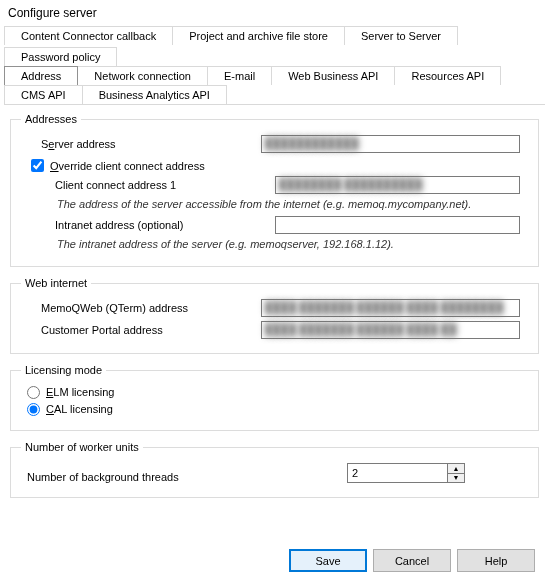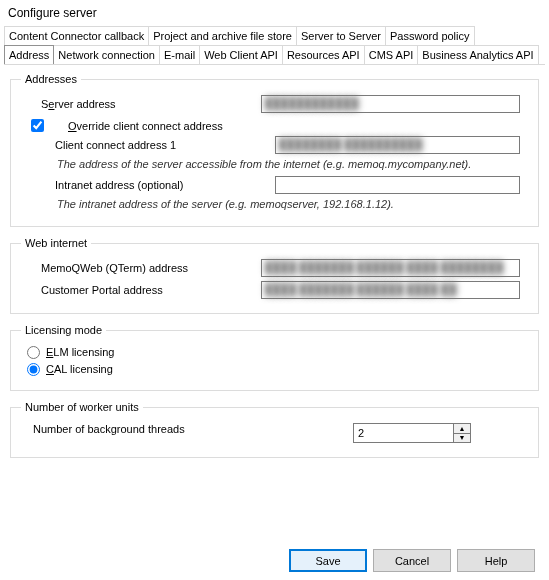--- a/index.html
+++ b/index.html
@@ -1,62 +1,62 @@
 <!DOCTYPE html>
 <html><head>
 <meta charset="utf-8">
 <style>
   html,body{margin:0;padding:0;font-family:"Segoe UI",Tahoma,sans-serif;font-size:11px;color:#000;background:#fff}
   .window{width:549px;height:580px;box-sizing:border-box;position:relative;background:#fff}
   .title{padding:6px 8px 4px 8px;font-size:12px}
   .tabs{display:flex;flex-wrap:wrap;padding:0 4px}
-  .tab{border:1px solid #d9d9d9;border-bottom:none;background:#fff;padding:3px 4px;margin-right:-1px;margin-top:2px;cursor:default;white-space:nowrap}
+  .tab{border:1px solid #d9d9d9;border-bottom:none;background:#fff;padding:3px 16px;margin-right:-1px;margin-top:2px;cursor:default;white-space:nowrap}
   .tab.row2{margin-top:0}
   .tab.active{background:#fff;border-color:#919191;position:relative;z-index:2}
   .tab-panel{border-top:1px solid #d9d9d9;margin:0 4px;padding:4px 6px 6px 6px}
   fieldset{border:1px solid #dcdcdc;margin:4px 0 10px 0;padding:6px 10px 10px 10px}
   legend{padding:0 4px;color:#000}
   .row{display:flex;align-items:center;margin:4px 8px}
   .row .lbl{flex:0 0 220px}
   .row .lbl.indent{padding-left:26px;flex:0 0 220px}
   .row .lbl.indent2{padding-left:12px;flex:0 0 220px}
   .txt{flex:1;border:1px solid #7a7a7a;height:18px;background:#fff;box-sizing:border-box;padding:1px 3px;font:inherit}
   .blur{color:transparent;text-shadow:0 0 6px rgba(120,120,120,0.9);user-select:none;background:#fff}
   .hint{font-style:italic;color:#333;margin:2px 0 6px 36px}
-  .chk{display:flex;align-items:center;gap:24px;margin:6px 0 4px 10px}
+  .chk{display:flex;align-items:center;gap:6px;margin:6px 0 4px 10px}
   input[type=checkbox],input[type=radio]{margin:0}
   .radio{display:flex;align-items:flex-start;gap:6px;margin:4px 0 4px 6px}
   .spin-wrap{display:flex;align-items:stretch}
   .spin-input{width:100px;border:1px solid #7a7a7a;border-right:none;height:20px;box-sizing:border-box;padding:1px 4px;font:inherit}
   .spin-btns{display:flex;flex-direction:column;border:1px solid #7a7a7a;width:16px}
   .spin-btns div{flex:1;display:flex;align-items:center;justify-content:center;font-size:7px;line-height:1;background:#f0f0f0;cursor:default}
   .spin-btns div:first-child{border-bottom:1px solid #7a7a7a}
   .footer{position:absolute;bottom:8px;right:14px;display:flex;gap:6px}
   .btn{min-width:78px;height:23px;border:1px solid #adadad;background:#e1e1e1;font:inherit;cursor:default;padding:0 10px}
   .btn.primary{border:2px solid #0078d7;background:#e5f1fb}
   .und{text-decoration:underline}
-  .sec-row{display:flex;align-items:flex-start;margin:4px 12px}
+  .sec-row{display:flex;align-items:flex-end;margin:4px 6px}
   .sec-row .lbl{flex:0 0 320px}
 </style>
 </head>
 <body>
 <div class="window">
 
 <div class="title">Configure server</div>
 
 <div class="tabs">
   <div class="tab">Content Connector callback</div>
   <div class="tab">Project and archive file store</div>
   <div class="tab">Server to Server</div>
   <div class="tab">Password policy</div>
   <div style="flex-basis:100%;height:0"></div>
   <div class="tab row2 active">Address</div>
   <div class="tab row2">Network connection</div>
   <div class="tab row2">E-mail</div>
-  <div class="tab row2">Web Client API</div>
+  <div class="tab row2">Web Business API</div>
   <div class="tab row2">Resources API</div>
   <div class="tab row2">CMS API</div>
   <div class="tab row2">Business Analytics API</div>
 </div>
 
 <div class="tab-panel">
 
   <fieldset>
     <legend>Addresses</legend>
     <div class="row">

